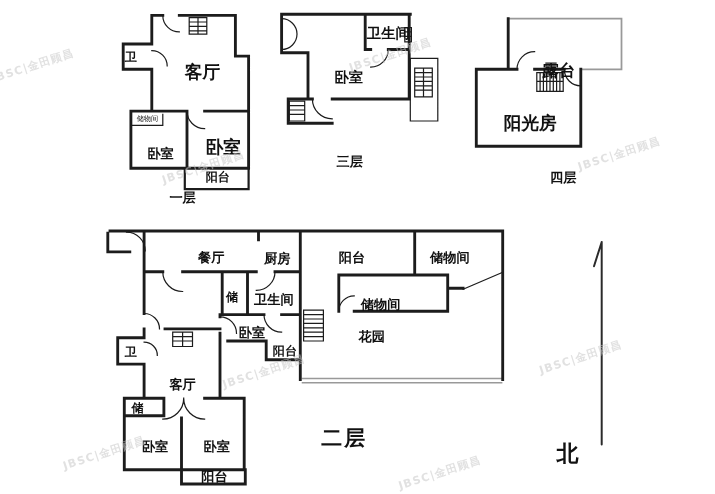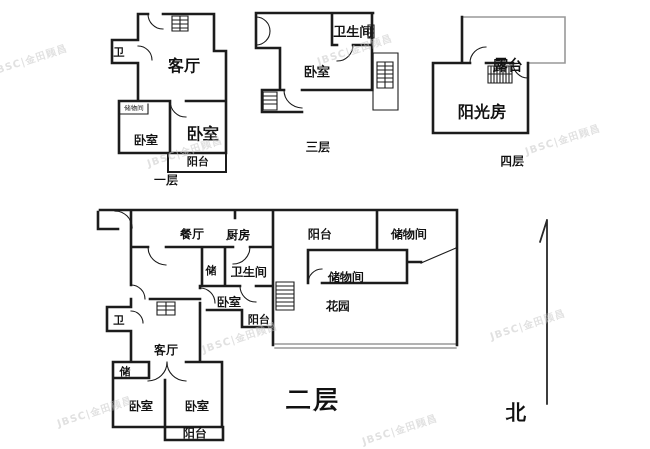--- a/index.html
+++ b/index.html
@@ -13,21 +13,21 @@
     white-space:nowrap;color:#111;font-weight:600;line-height:1;
     font-family:"DejaVu Sans","Liberation Sans",sans-serif;
   }
   .s7 {font-size:6.5px;font-weight:500;}
   .s11{font-size:11px;}
   .s12{font-size:12px;}
   .s20{font-size:20px;font-weight:600;}
   .b13{font-size:13px;font-weight:700;}
   .b15{font-size:15px;font-weight:700;margin-top:20px;}
   .b16{font-size:16px;font-weight:700;}
-  .b21{font-size:25px;font-weight:700;letter-spacing:2px;}
+  .b21{font-size:19px;font-weight:700;letter-spacing:2px;}
   .floorcap{font-weight:700;}
   .wm{
     position:absolute;transform:translate(-50%,-50%) rotate(-18deg);
     color:#c9c9c9;opacity:.55;font-size:10px;letter-spacing:1px;
     white-space:nowrap;pointer-events:none;font-weight:600;
   }
 </style>
 </head>
 <body>
 
@@ -125,21 +125,21 @@
 
   <span class="lb b13" style="left:353px;top:31px">卫生间</span>
   <span class="lb b13" style="left:317px;top:71px">卧室</span>
   <span class="lb s12 floorcap" style="left:318px;top:147px">三层</span>
 
   <span class="lb b15" style="left:508px;top:45px">露台</span>
   <span class="lb b16" style="left:482px;top:112px">阳光房</span>
   <span class="lb s12 floorcap" style="left:512px;top:161px">四层</span>
 
   <span class="lb s12" style="left:192px;top:234px">餐厅</span>
-  <span class="lb s12" style="left:238px;top:235px">厨房</span>
+  <span class="lb s12" style="left:252px;top:235px">厨房</span>
   <span class="lb s12" style="left:320px;top:234px">阳台</span>
   <span class="lb s12" style="left:409px;top:234px">储物间</span>
   <span class="lb s12" style="left:346px;top:277px">储物间</span>
   <span class="lb s11" style="left:211px;top:270px">储</span>
   <span class="lb s12" style="left:249px;top:272px">卫生间</span>
   <span class="lb s12" style="left:229px;top:302px">卧室</span>
   <span class="lb s11" style="left:259px;top:319px">阳台</span>
   <span class="lb s11" style="left:119px;top:320px">卫</span>
   <span class="lb s12" style="left:166px;top:350px">客厅</span>
   <span class="lb s12" style="left:338px;top:306px">花园</span>

